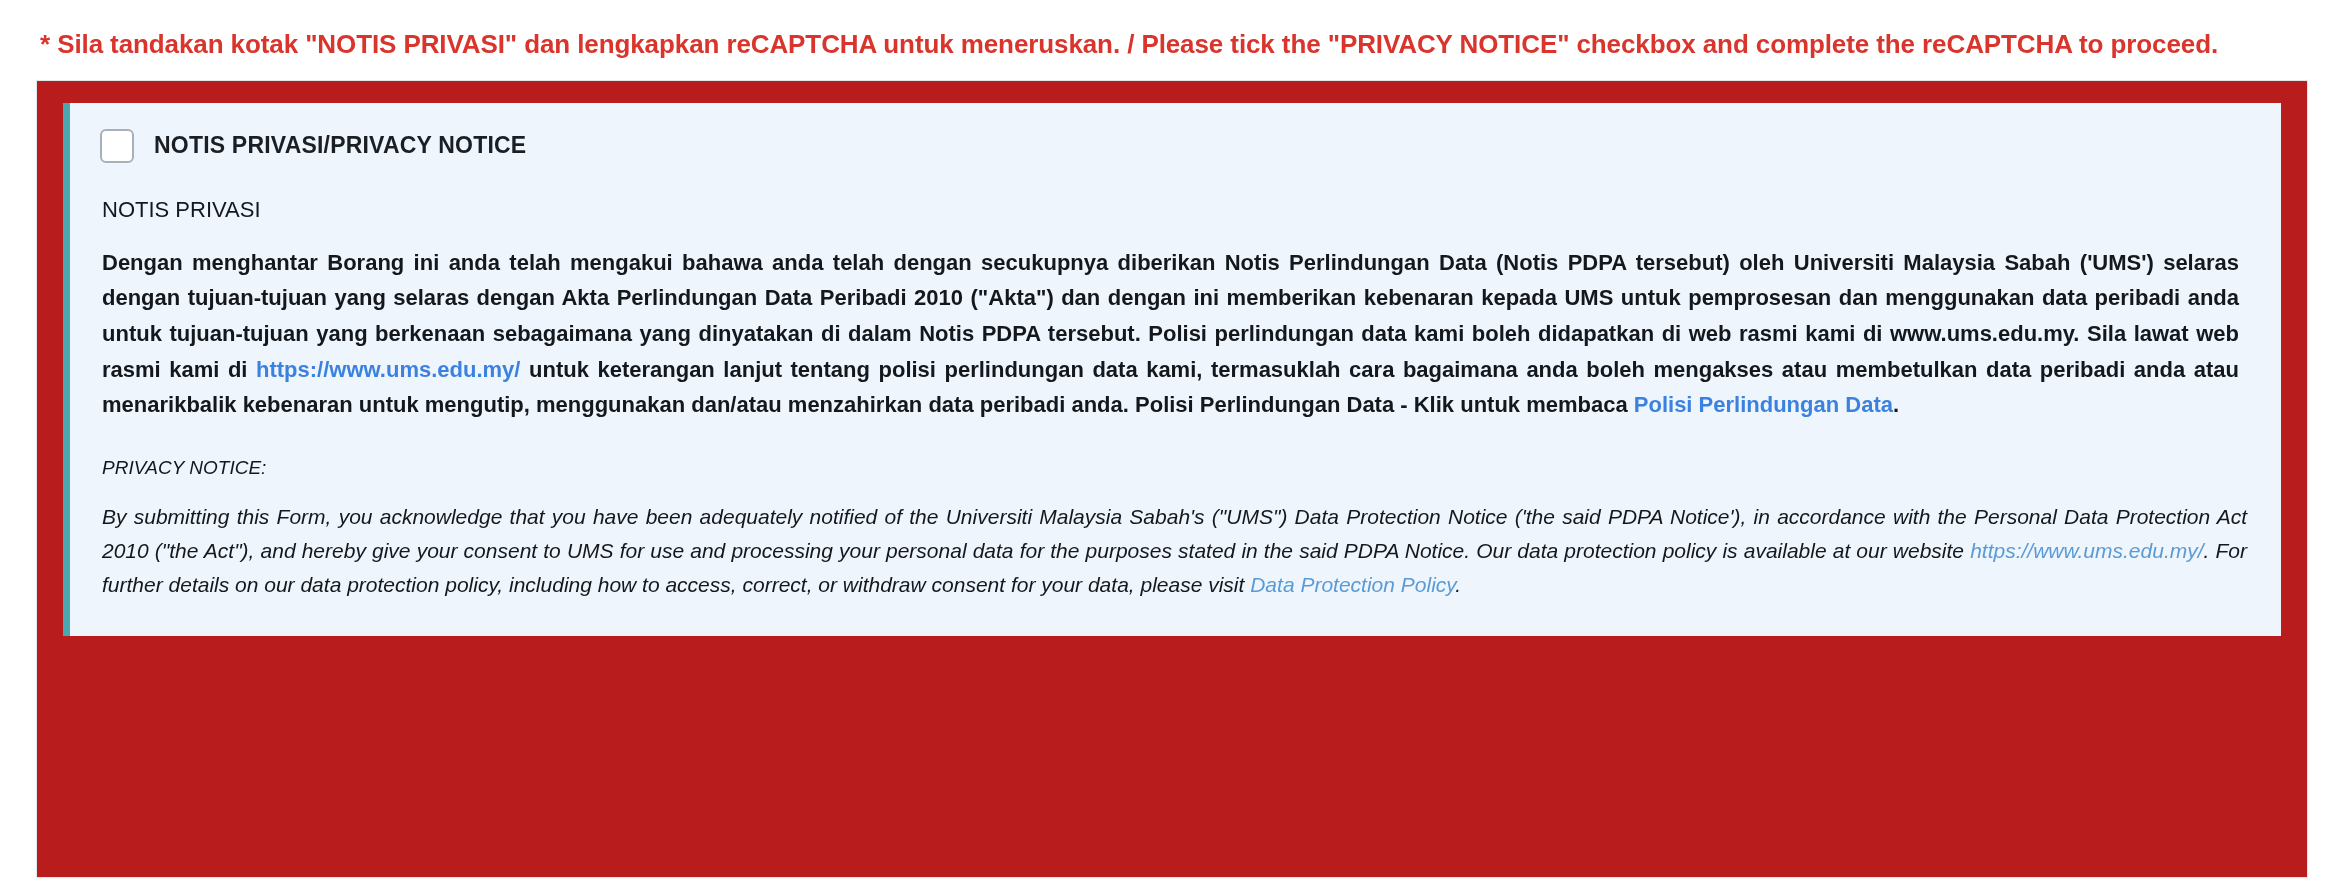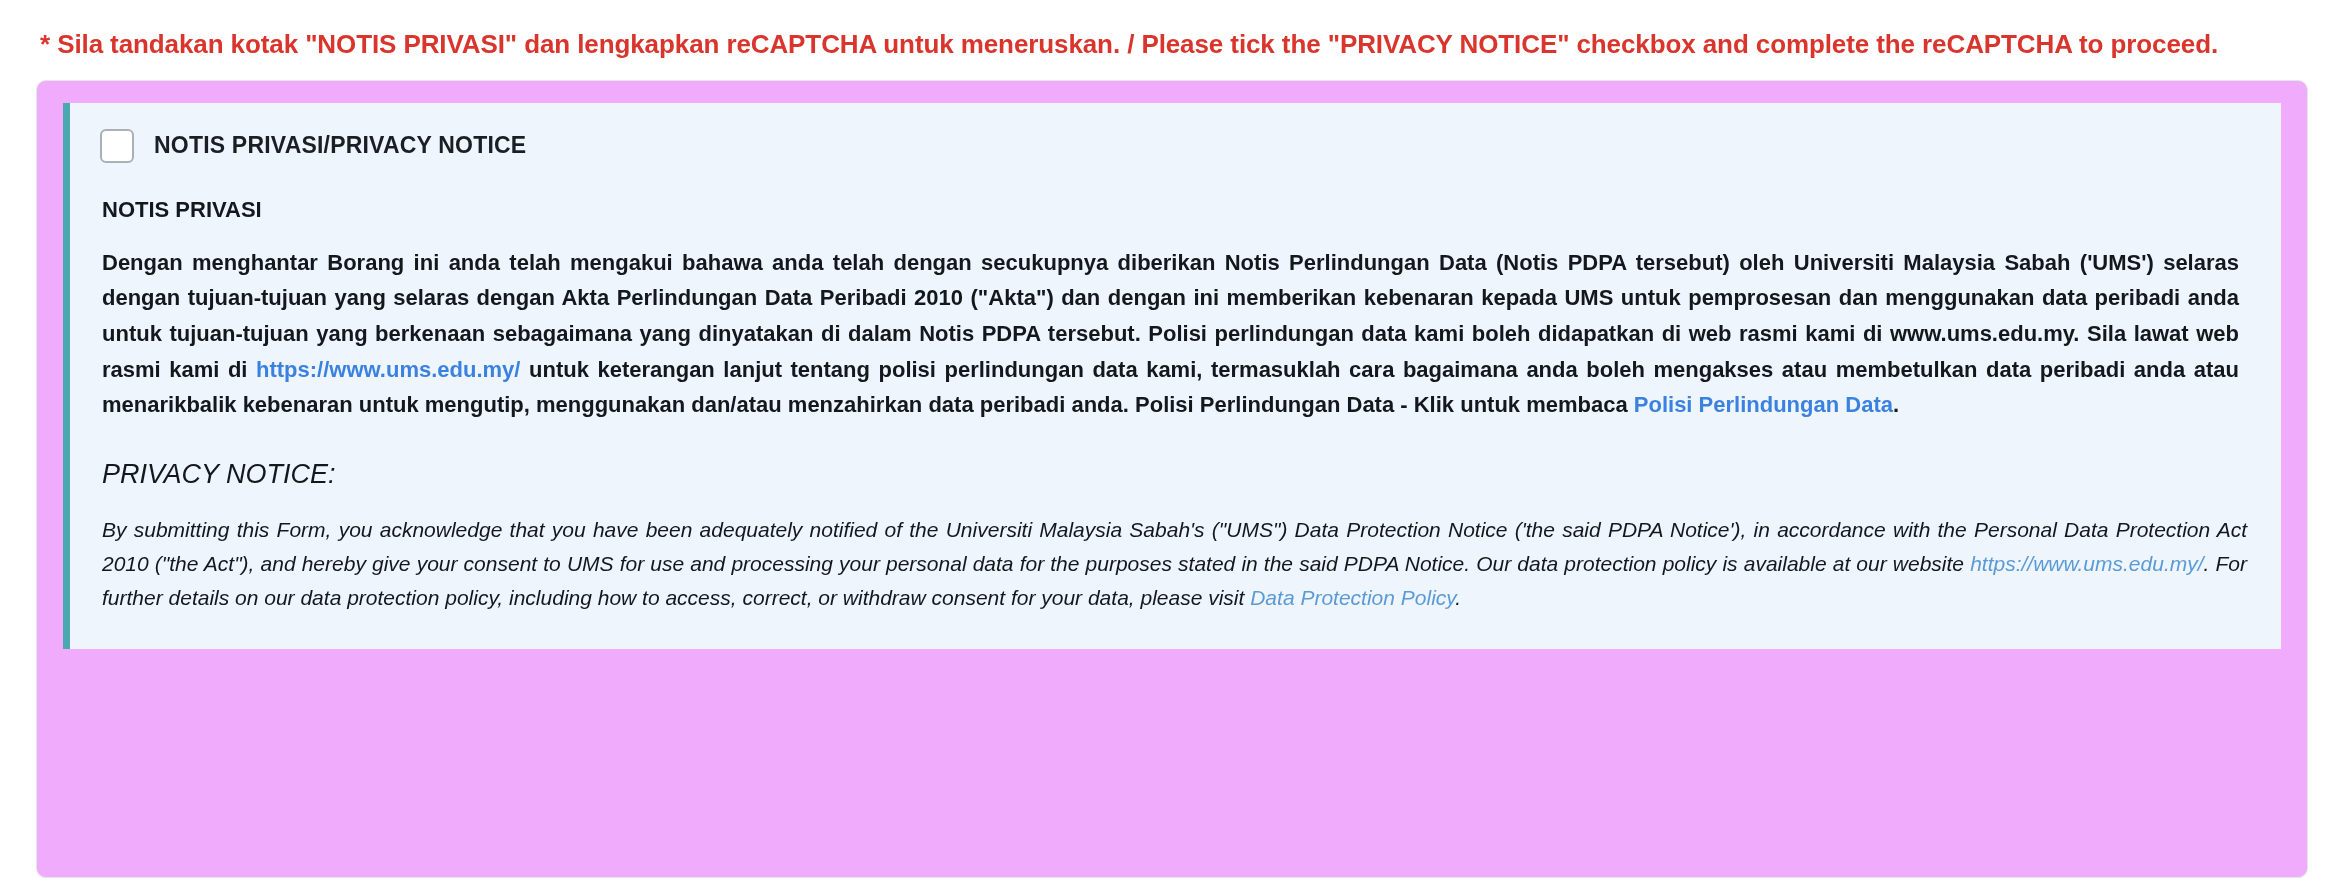--- a/index.html
+++ b/index.html
@@ -23,22 +23,22 @@
   .error-line {
     color: #d9352c;
     font-weight: bold;
     font-size: 26px;
     line-height: 1.3;
     letter-spacing: -0.1px;
     margin: 6px 0 18px 4px;
   }
   .card {
     border: 1px solid #e4e7ea;
-    border-radius: 10px;
-    background: #f0abfc;
+    border-radius: 0;
+    background: #b91c1c;
     box-sizing: border-box;
     padding: 22px 26px 33px 26px;
     box-shadow: 0 1px 2px rgba(0,0,0,0.03);
     height: 798px;
   }
   .notice-block {
     display: flex;
     background: #eff5fd;
     border-left: 7px solid #4aa8b0;
     box-sizing: border-box;
@@ -66,34 +66,34 @@
     cursor: pointer;
   }
   .checkbox-label {
     font-size: 23px;
     font-weight: bold;
     color: #1b1f23;
     letter-spacing: 0.2px;
   }
   .notis-heading {
     font-size: 22px;
-    font-weight: bold;
+    font-weight: normal;
     color: #14181c;
     margin: 0 0 22px 2px;
   }
   .bm-paragraph {
     font-size: 22px;
     font-weight: bold;
     color: #14181c;
     line-height: 1.62;
     text-align: justify;
     margin: 0 8px 30px 2px;
   }
   .en-title {
-    font-size: 27px;
+    font-size: 19px;
     font-style: italic;
     color: #14181c;
     margin: 0 0 4px 2px;
     line-height: 1.6;
   }
   .en-paragraph {
     font-size: 21px;
     font-style: italic;
     color: #14181c;
     line-height: 1.62;

